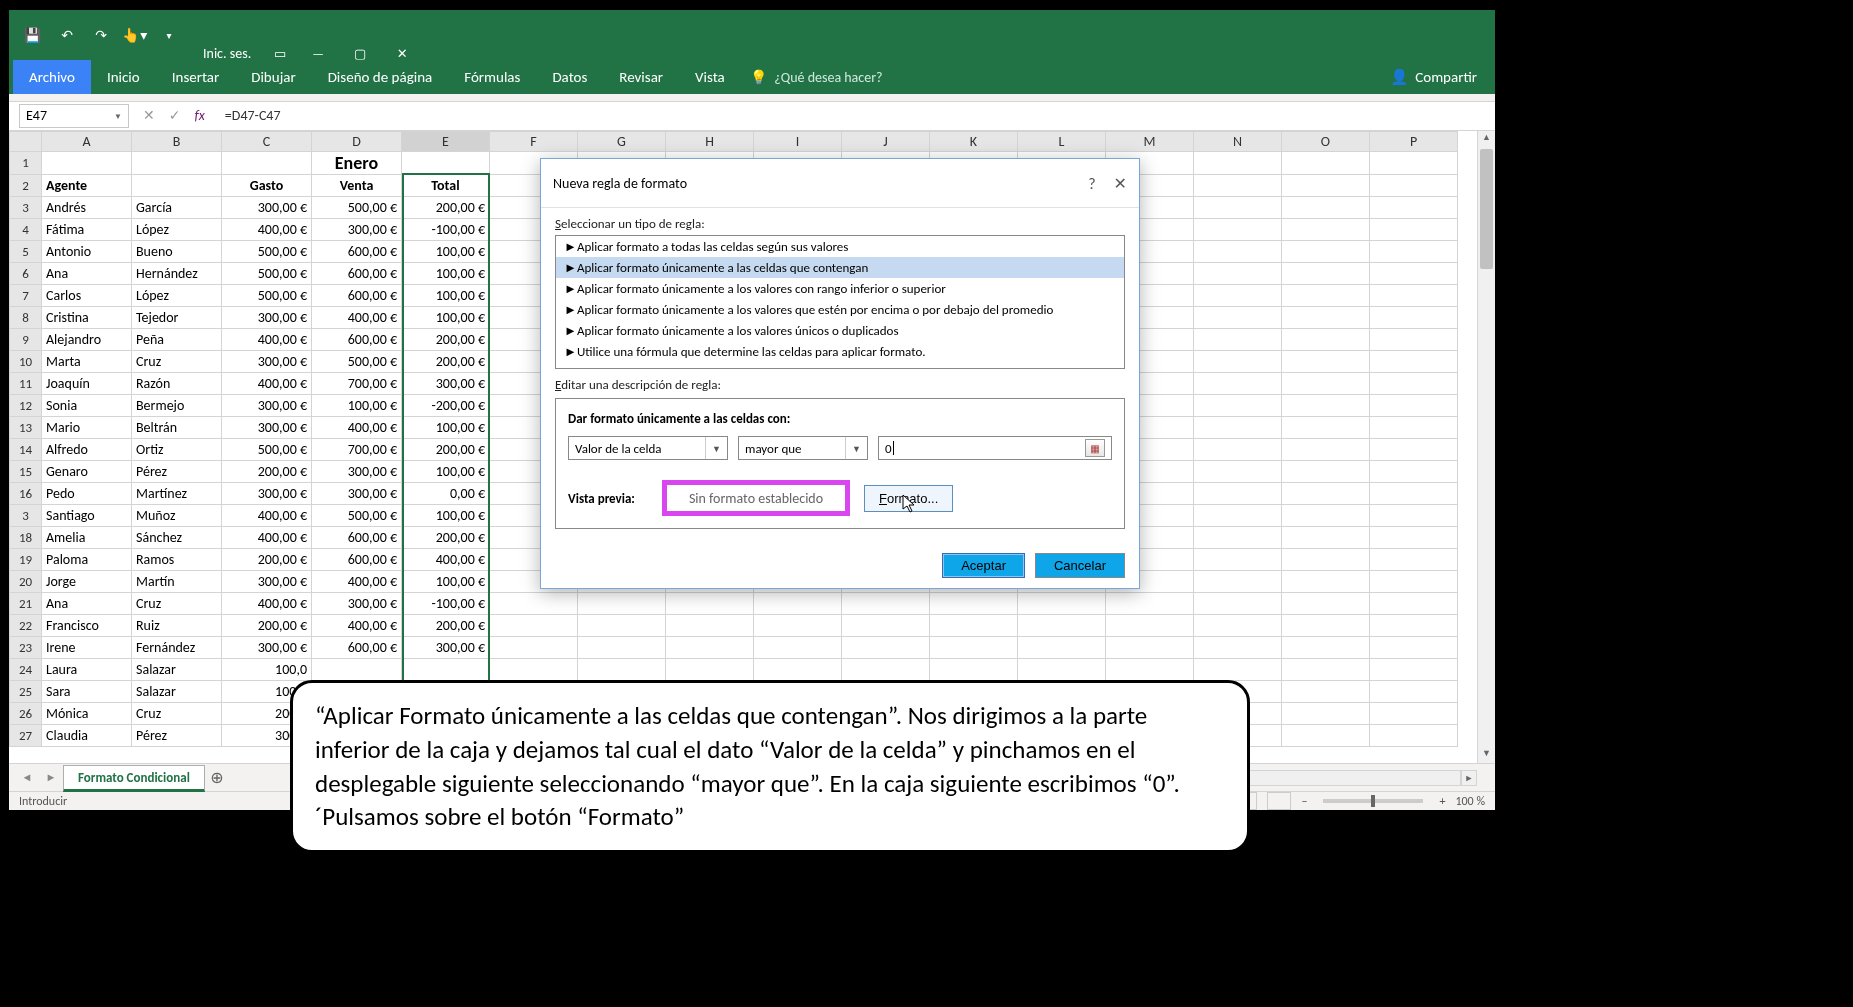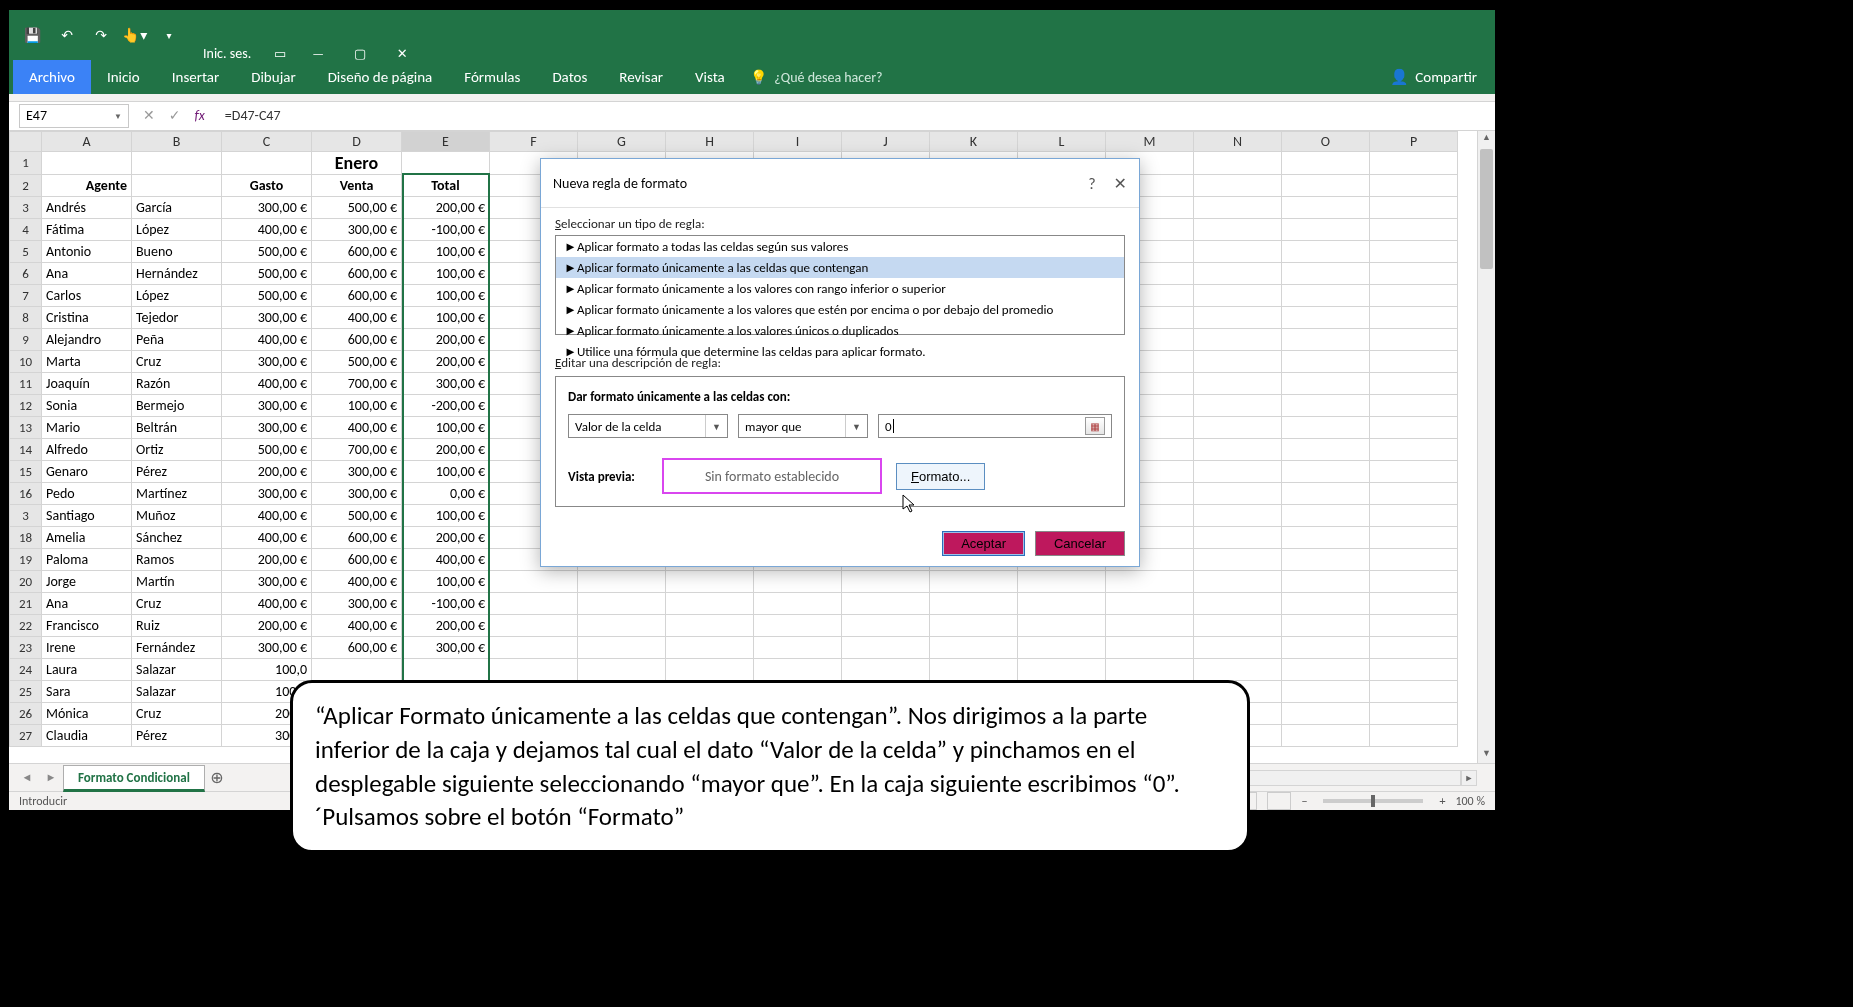--- a/index.html
+++ b/index.html
@@ -75,38 +75,38 @@
 .statusbar .zoom-track { width: 100px; height: 4px; background: #ccc; position: relative; margin: 0 6px;}
 .statusbar .zoom-thumb { position: absolute; left: 48px; top: -4px; width: 4px; height: 12px; background: #666;}
 
 
 .dialog { position: absolute; left: 540px; top: 158px; width: 600px; background: #fff; border: 1px solid #7aa7d6; box-shadow: 0 4px 18px rgba(0,0,0,0.3); font-size: 13px;}
 .dialog .dlg-title { height: 49px; display: flex; align-items: center; padding: 0 12px; font-size: 14px; border-bottom: 1px solid #e1e1e1;}
 .dialog .dlg-title .dlg-right { margin-left: auto; display: flex; gap: 18px; color: #555; font-size: 16px;}
 .dialog .dlg-body { padding: 8px 14px 14px 14px; }
 .dialog .sect-label { font-size: 13px; color: #222; margin-bottom: 4px; text-decoration: underline; text-decoration-color: transparent;}
 .dialog .sect-label .u { text-decoration: underline; }
-.rule-list { border: 1px solid #888; height: 100px; background: #fff; margin-bottom: 20px;}
+.rule-list { border: 1px solid #888; height: 134px; background: #fff; margin-bottom: 8px;}
 .rule-list .rule { padding: 3px 8px; font-size: 13px; cursor: default;}
 .rule-list .rule.sel { background: #c5d9f1; }
 .rule-list .rule .arrow { display: inline-block; width: 10px;}
 .edit-box { border: 1px solid #888; padding: 12px; margin-top: 6px;}
 .edit-box .crit-label { font-weight: bold; margin-bottom: 10px; font-size: 13px;}
 .crit-row { display: flex; gap: 10px; align-items: center; margin-bottom: 20px;}
 .combo { border: 1px solid #888; height: 24px; display: flex; align-items: center; padding: 0 6px; gap: 6px; background: #fff; font-size: 13px;}
 .combo .dd2 { margin-left: auto; font-size: 9px; color: #555; padding-left: 6px; border-left: 1px solid #ccc; height: 100%; display: flex; align-items: center; width: 16px; justify-content: center;}
 .combo.c1 { width: 160px; } .combo.c2 { width: 130px; }
 .val-input { flex: 1; border: 1px solid #888; height: 24px; display: flex; align-items: center; padding: 0 6px;}
 .val-input .refbtn { margin-left: auto; width: 20px; height: 18px; border: 1px solid #999; background: linear-gradient(#fff,#e6e6e6); font-size:10px; display:flex; align-items:center; justify-content:center; color:#a33;}
 .preview-row { display: flex; align-items: center; gap: 14px;}
 .preview-row .pv-label { font-weight: bold; width: 80px;}
-.preview-box { border: 2px solid #d946ef; width: 220px; height: 36px; display: flex; align-items: center; justify-content: center; color: #666; font-size: 14px;}
+.preview-box { border: 5px solid #d946ef; width: 188px; height: 36px; display: flex; align-items: center; justify-content: center; color: #666; font-size: 14px;}
 .fmt-btn { border: 1px solid #5b8ec1; background: #eef5fc; padding: 5px 14px; font-size: 13px; cursor: pointer; position: relative;}
 .dlg-buttons { display: flex; gap: 10px; justify-content: flex-end; padding: 10px 14px;}
-.dlg-buttons button { border: 1px solid #888; background: #be185d; padding: 4px 18px; font-size: 13px; cursor: pointer;}
+.dlg-buttons button { border: 1px solid #888; background: #0ea5e9; padding: 4px 18px; font-size: 13px; cursor: pointer;}
 .dlg-buttons button.primary { border: 1px solid #2a6ebb; box-shadow: inset 0 0 0 1px #9bc0e8;}
 
 
 .caption { position: absolute; left: 290px; top: 680px; width: 960px; background: #fff; border: 3px solid #000; border-radius: 22px; padding: 16px 22px; font-size: 25px; line-height: 1.35; font-family: Calibri, sans-serif;}
 
 .cursor { position: absolute; width: 16px; height: 20px; pointer-events: none;}
 .cursor svg { width: 100%; height: 100%;}
 body { background: #000; }
 .full-screen { position:absolute; left:9px; top:10px; right:358px; bottom:197px; display:flex; flex-direction:column; background:#fff;}
 </style>
@@ -206,21 +206,21 @@
               <td></td>
               <td></td>
               <td></td>
               <td></td>
               <td></td>
               <td></td>
               <td></td>
             </tr>
             <tr>
               <th>2</th>
-              <td class="txt" style="font-weight:bold;text-align:right;">Agente</td>
+              <td class="txt" style="font-weight:bold;">Agente</td>
               <td></td>
               <td class="hdr">Gasto</td>
               <td class="hdr">Venta</td>
               <td class="hdr">Total</td>
               <td></td>
               <td></td>
               <td></td>
               <td></td>
               <td></td>
               <td></td>

